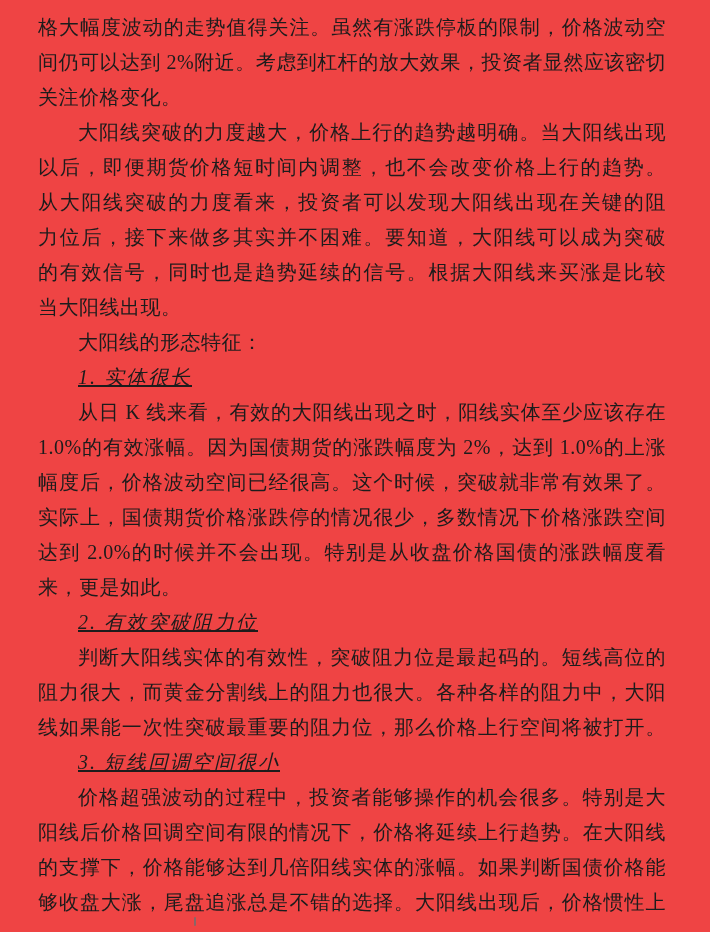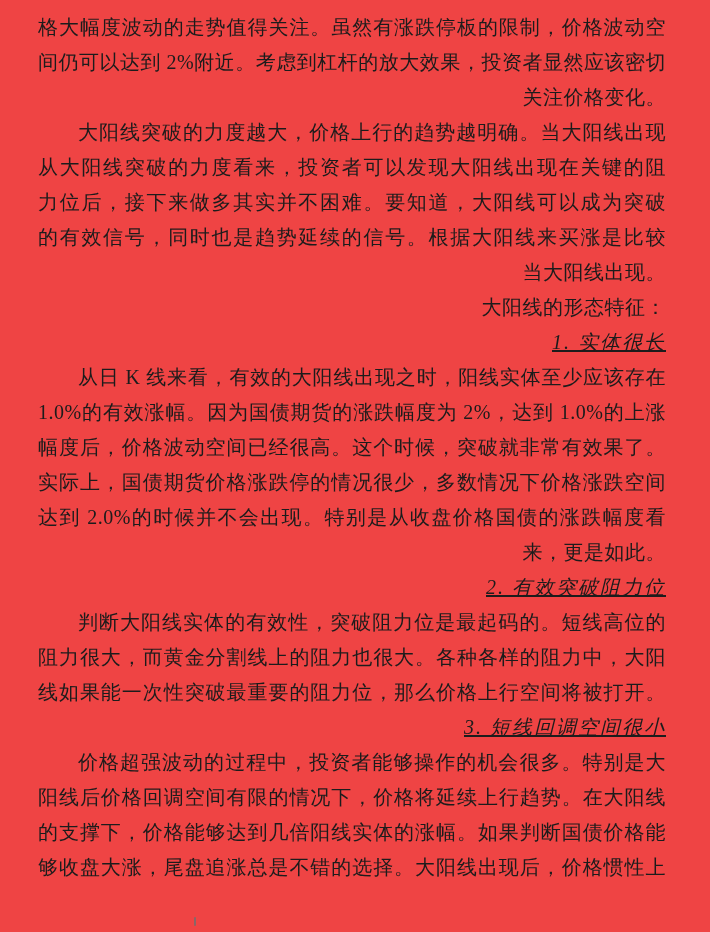--- a/index.html
+++ b/index.html
@@ -19,21 +19,21 @@
     position: absolute;
     left: 38px;
     top: 10px;
     width: 628px;
   }
   .line {
     font-size: 20px;
     line-height: 35px;
     height: 35px;
     color: #1c1c1c;
-    text-align: right;
+    text-align: left;
     letter-spacing: 0.5px;
     font-weight: 500;
   }
   .line.fill {
     text-align: justify;
     text-align-last: justify;
   }
   .line.indent {
     text-indent: 40px;
   }
@@ -55,20 +55,21 @@
 </style>
 </head>
 <body>
 
 <div class="page">
   <div class="text-block" id="text-block">
       <div class="line fill">格大幅度波动的走势值得关注。虽然有涨跌停板的限制，价格波动空</div>
       <div class="line fill">间仍可以达到 2%附近。考虑到杠杆的放大效果，投资者显然应该密切</div>
       <div class="line">关注价格变化。</div>
       <div class="line fill indent">大阳线突破的力度越大，价格上行的趋势越明确。当大阳线出现</div>
+      <div class="line fill">以后，即便期货价格短时间内调整，也不会改变价格上行的趋势。</div>
       <div class="line fill">从大阳线突破的力度看来，投资者可以发现大阳线出现在关键的阻</div>
       <div class="line fill">力位后，接下来做多其实并不困难。要知道，大阳线可以成为突破</div>
       <div class="line fill">的有效信号，同时也是趋势延续的信号。根据大阳线来买涨是比较</div>
       <div class="line">当大阳线出现。</div>
       <div class="line indent">大阳线的形态特征：</div>
       <div class="line indent heading">1. 实体很长</div>
       <div class="line fill indent">从日 K 线来看，有效的大阳线出现之时，阳线实体至少应该存在</div>
       <div class="line fill">1.0%的有效涨幅。因为国债期货的涨跌幅度为 2%，达到 1.0%的上涨</div>
       <div class="line fill">幅度后，价格波动空间已经很高。这个时候，突破就非常有效果了。</div>
       <div class="line fill">实际上，国债期货价格涨跌停的情况很少，多数情况下价格涨跌空间</div>

